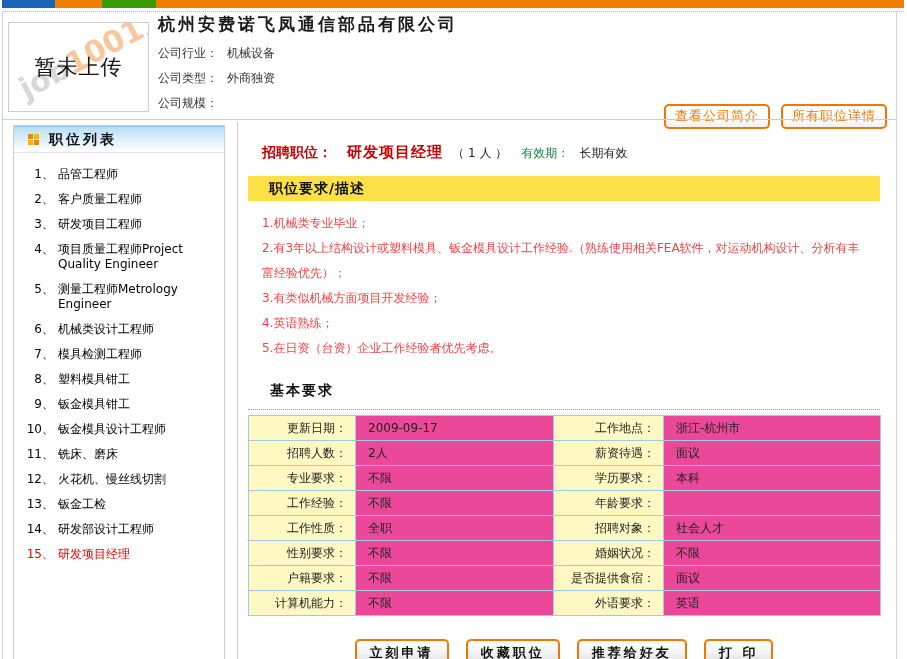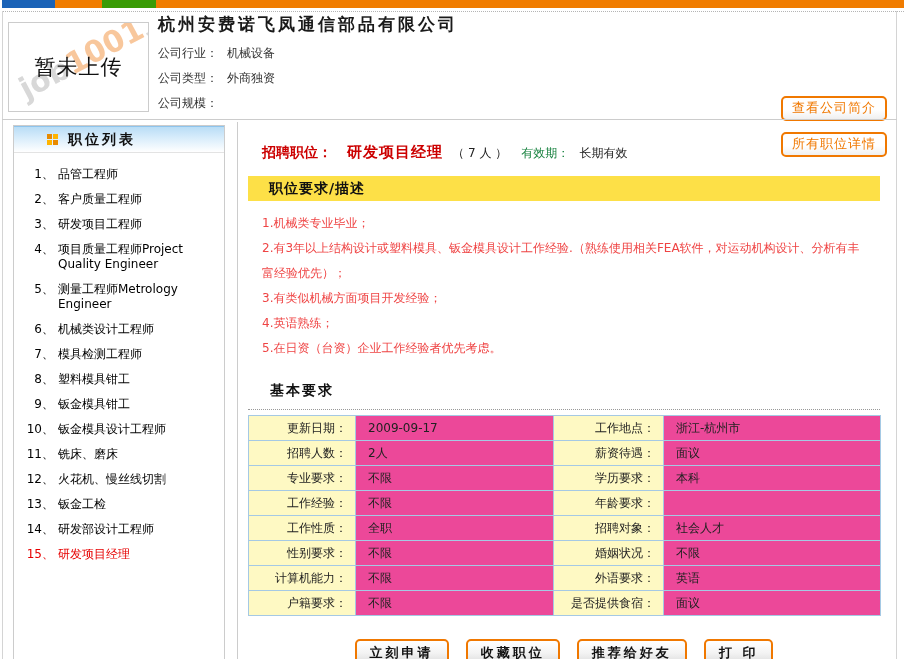--- a/index.html
+++ b/index.html
@@ -33,34 +33,34 @@
   .logo-text { position: relative; z-index: 2; text-align: center; line-height: 88px;
                font-size: 21px; color: #111; letter-spacing: 1px; }
 
   .company-name { position: absolute; left: 158px; top: 13px; font-size: 17px; font-weight: bold;
                   color: #1a1a1a; letter-spacing: 3px; }
   .company-fields { position: absolute; left: 158px; top: 45px; font-size: 12px; color: #333; }
   .company-field { height: 25px; line-height: 17px; }
   .f-label { color: #333; }
   .f-value { margin-left: 9px; color: #333; }
 
-  .header-buttons { position: absolute; top: 96px; right: 20px; display: flex; gap: 11px; flex-direction: column; }
+  .header-buttons { position: absolute; top: 104px; right: 20px; display: flex; gap: 11px; }
   .hdr-btn { display: inline-block; border: 2px solid #f07800; border-radius: 5px;
              background: linear-gradient(to bottom, #ffffff 0%, #ffffff 55%, #f0f0f0 100%);
              color: #f07800; font-size: 13px; padding: 2px 9px 3px; letter-spacing: 1px;
              cursor: pointer; font-family: inherit; line-height: 16px; }
 
   .header-divider { position: absolute; top: 119px; left: 2px; right: 10px; border-top: 1px solid #cccccc; }
 
   
   .sidebar { position: absolute; left: 13px; top: 125px; width: 212px; bottom: 0;
              border: 1px solid #cccccc; border-bottom: none; background: #fff; }
   .sidebar-header { height: 27px; display: flex; align-items: center;
                     border-top: 1px solid #8ec4ec; border-bottom: 1px solid #e3e3e3;
-                    background: linear-gradient(to bottom, #b9ddf6 0%, #d9edfb 45%, #ffffff 100%); padding-left: 19px; }
+                    background: linear-gradient(to bottom, #b9ddf6 0%, #d9edfb 45%, #ffffff 100%); }
   .grid-icon { display: inline-grid; grid-template-columns: 5px 5px; grid-template-rows: 5px 5px;
                gap: 1px; margin: 0 10px 0 14px; }
   .grid-icon i { display: block; }
   .grid-icon i:nth-child(1) { background: #e88a00; }
   .grid-icon i:nth-child(2) { background: #ffb400; }
   .grid-icon i:nth-child(3) { background: #ffb400; }
   .grid-icon i:nth-child(4) { background: #e88a00; }
   .sidebar-title { font-size: 14px; font-weight: bold; letter-spacing: 3px; color: #111; }
 
   .job-list { list-style: none; padding-top: 9px; }
@@ -217,21 +217,21 @@
     </ul>
   </div>
 
   <div class="v-divider"></div>
 
   <div class="main">
 
     <div class="job-header">
       <span class="jh-label">招聘职位：</span>
       <span class="jh-title">研发项目经理</span>
-      <span class="jh-count">（ 7 人 ）</span>
+      <span class="jh-count">（ 1 人 ）</span>
       <span class="jh-validity-label">有效期：</span>
       <span class="jh-validity">长期有效</span>
     </div>
 
     <div class="section-bar">职位要求/描述</div>
 
     <div class="description">
       <p>1.机械类专业毕业；</p>
       <p>2.有3年以上结构设计或塑料模具、钣金模具设计工作经验.（熟练使用相关FEA软件，对运动机构设计、分析有丰富经验优先）；</p>
       <p>3.有类似机械方面项目开发经验；</p>
@@ -279,30 +279,30 @@
           <td class="lbl">招聘对象：</td>
           <td class="val">社会人才</td>
         </tr>
         <tr>
           <td class="lbl">性别要求：</td>
           <td class="val">不限</td>
           <td class="lbl">婚姻状况：</td>
           <td class="val">不限</td>
         </tr>
         <tr>
+          <td class="lbl">户籍要求：</td>
+          <td class="val">不限</td>
+          <td class="lbl">是否提供食宿：</td>
+          <td class="val">面议</td>
+        </tr>
+        <tr>
           <td class="lbl">计算机能力：</td>
           <td class="val">不限</td>
           <td class="lbl">外语要求：</td>
           <td class="val">英语</td>
-        </tr>
-        <tr>
-          <td class="lbl">户籍要求：</td>
-          <td class="val">不限</td>
-          <td class="lbl">是否提供食宿：</td>
-          <td class="val">面议</td>
         </tr>
       </tbody>
     </table>
 
     <div class="action-buttons">
       <button class="act-btn">立刻申请</button>
       <button class="act-btn">收藏职位</button>
       <button class="act-btn">推荐给好友</button>
       <button class="act-btn">打 印</button>
     </div>

